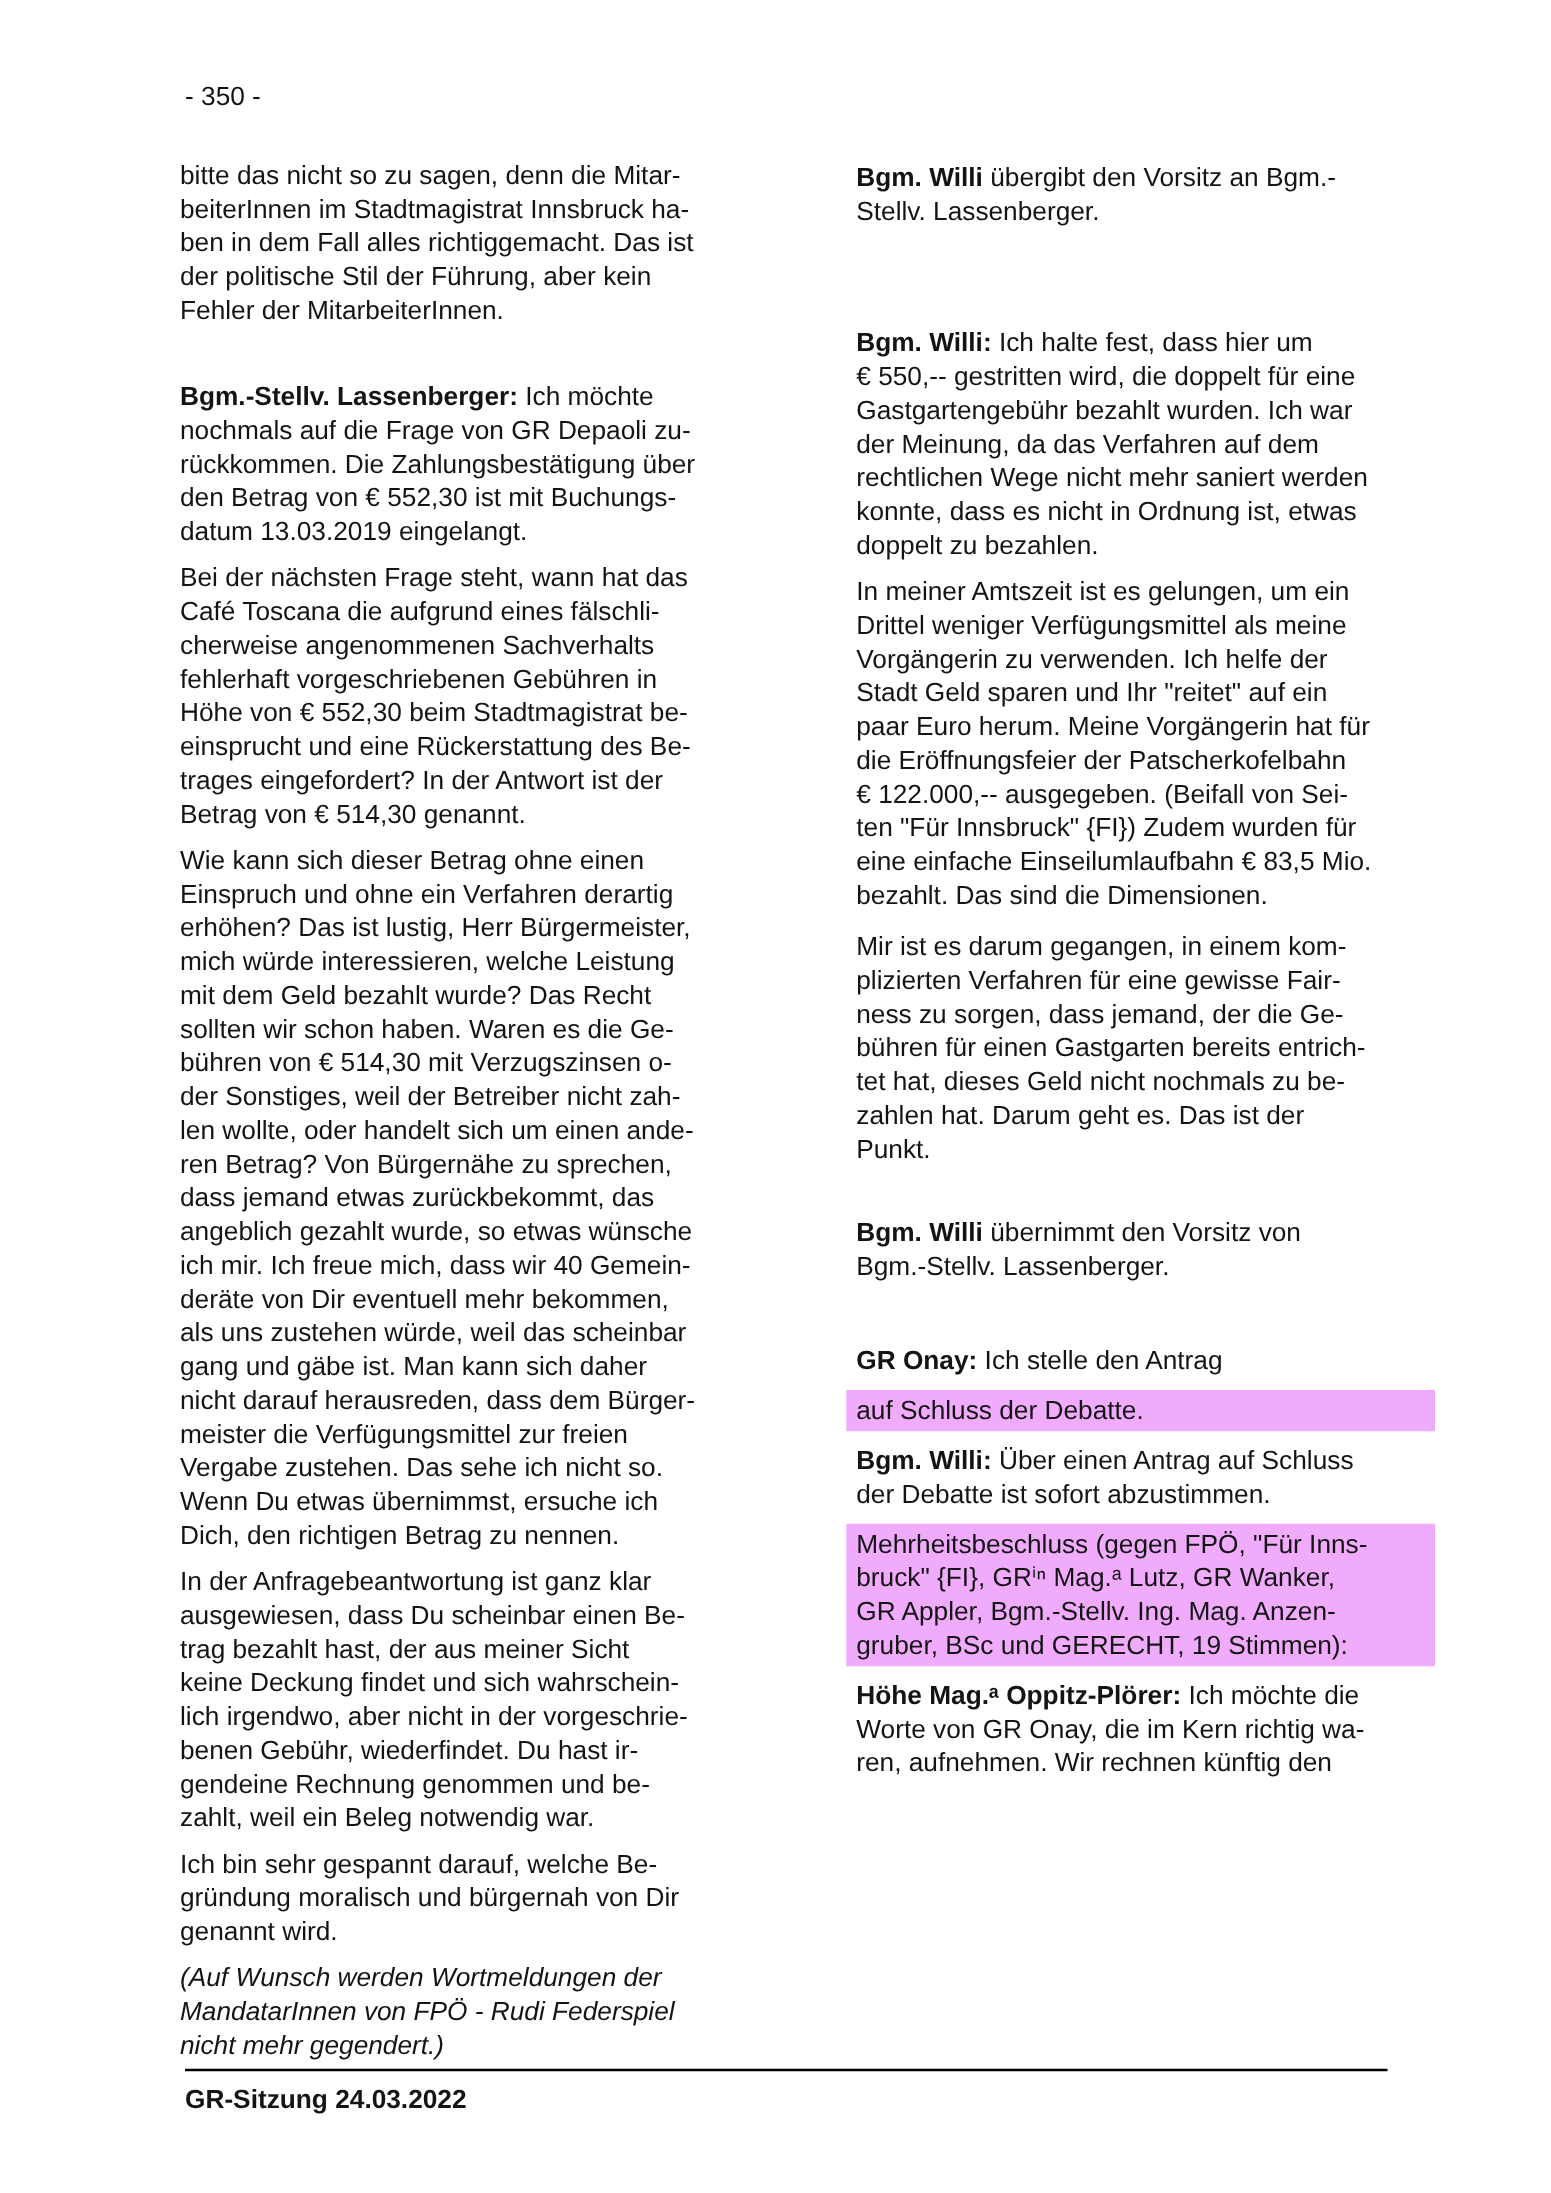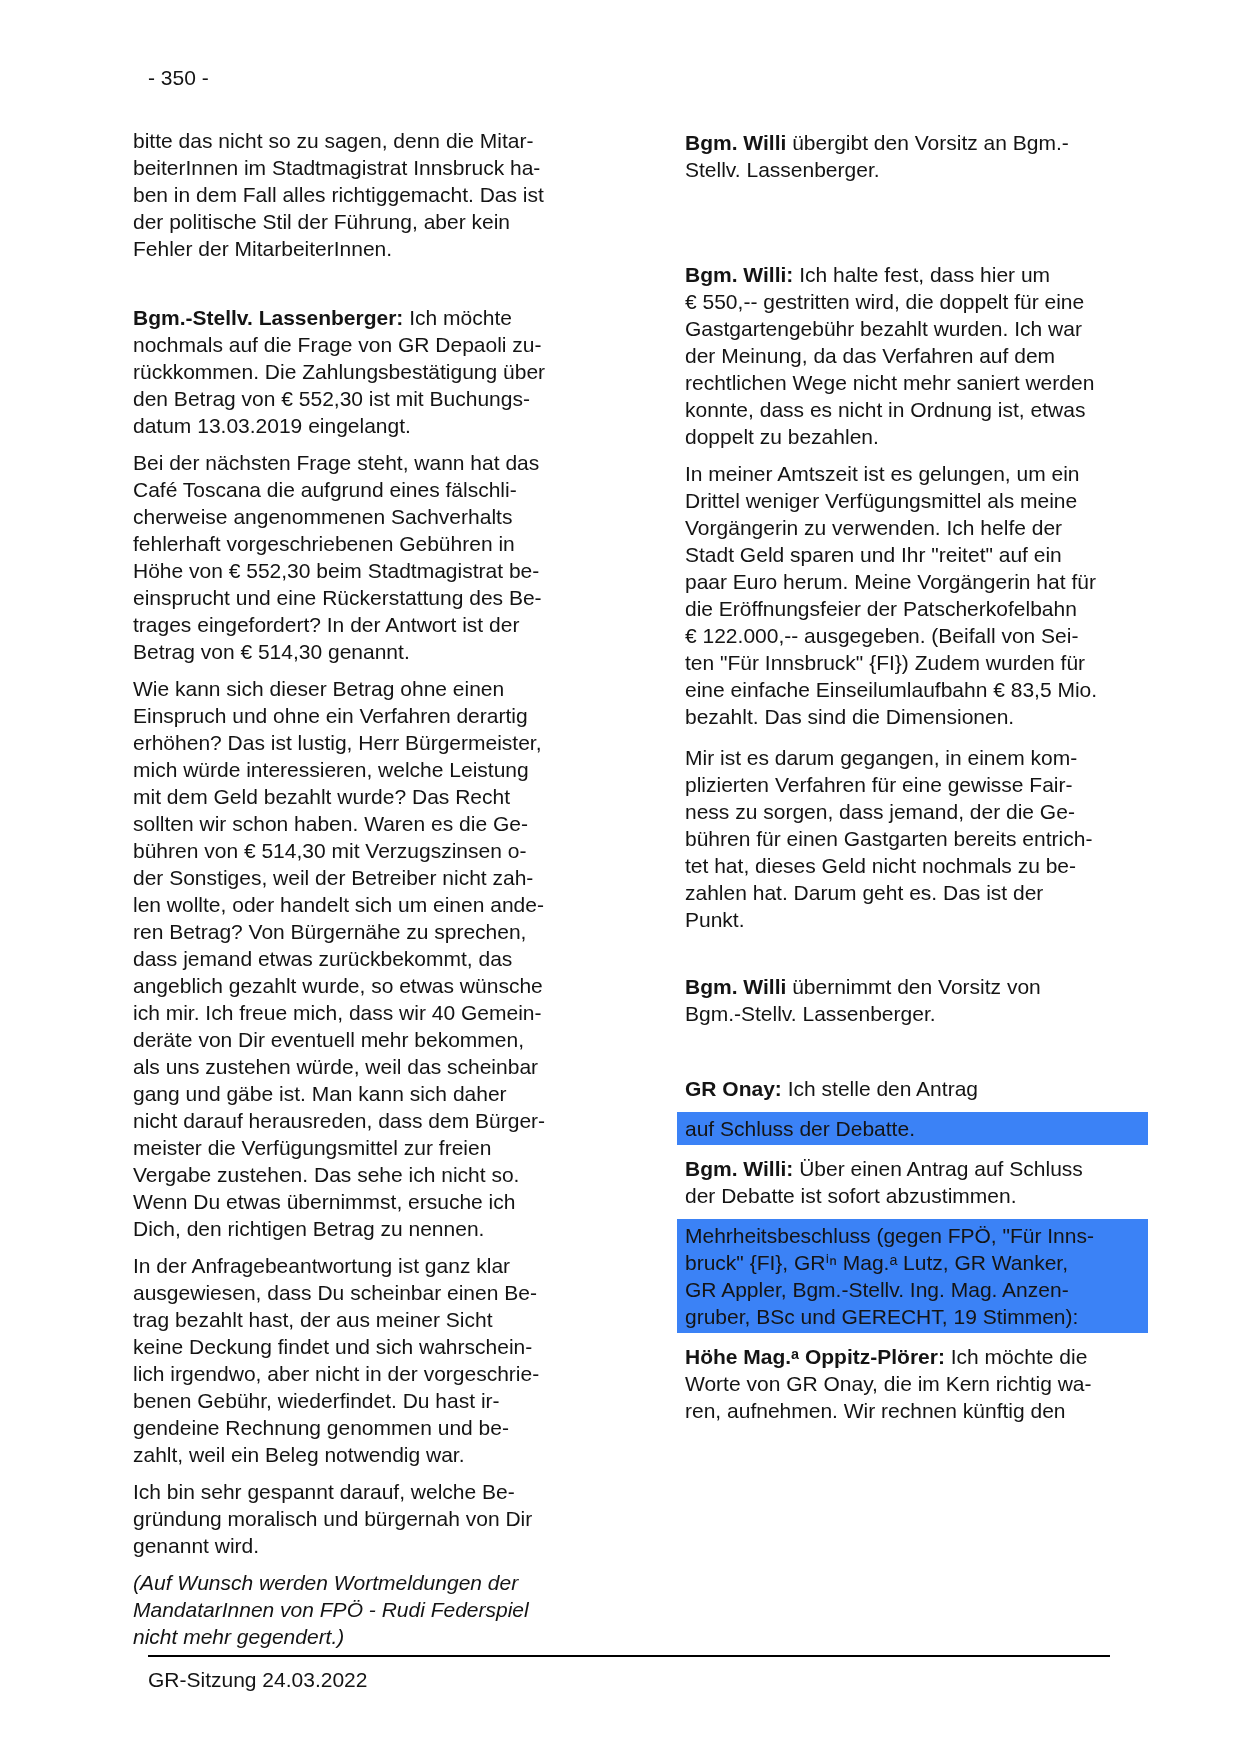--- a/index.html
+++ b/index.html
@@ -12,43 +12,43 @@
     overflow:hidden;
   }
   .page-number {
     position:absolute; top:64px; left:148px; width:1000px;
     text-align:left; font-size:21px; line-height:27px;
   }
   .col {
     position:absolute;
     font-size:21px; line-height:27px;
   }
-  #left-col  { left:133px; top:127px; width:470px; }
+  #left-col  { left:144px; top:127px; width:470px; }
   #right-col { left:685px; top:129px; width:455px; }
   .para { margin:0 0 10px 0; white-space:pre-line; }
   .para b { font-weight:bold; }
   .italic { font-style:italic; }
   .hl {
-    background:#3b82f6;
+    background:#f0abfc;
     padding:3px 8px;
     margin-left:-8px; margin-right:-8px;
   }
   
   .lp2 { margin-top:42px; }
   .rB  { margin-top:78px; }
   .rE  { margin-top:14px; }
   .rF  { margin-top:40px; }
   .rG  { margin-top:48px; }
   .footer-rule {
     position:absolute; left:148px; top:1655px; width:962px;
     border-top:2px solid #000000; height:0;
   }
   .footer-text {
     position:absolute; left:148px; top:1666px;
-    font-size:21px; line-height:27px;
+    font-size:21px; line-height:27px;font-weight:bold;
   }
 </style>
 </head>
 <body>
 
 <div class="page-number">- 350 -</div>
 
 <div class="col" id="left-col">
   <p class="para">bitte das nicht so zu sagen, denn die Mitar-
 beiterInnen im Stadtmagistrat Innsbruck ha-

